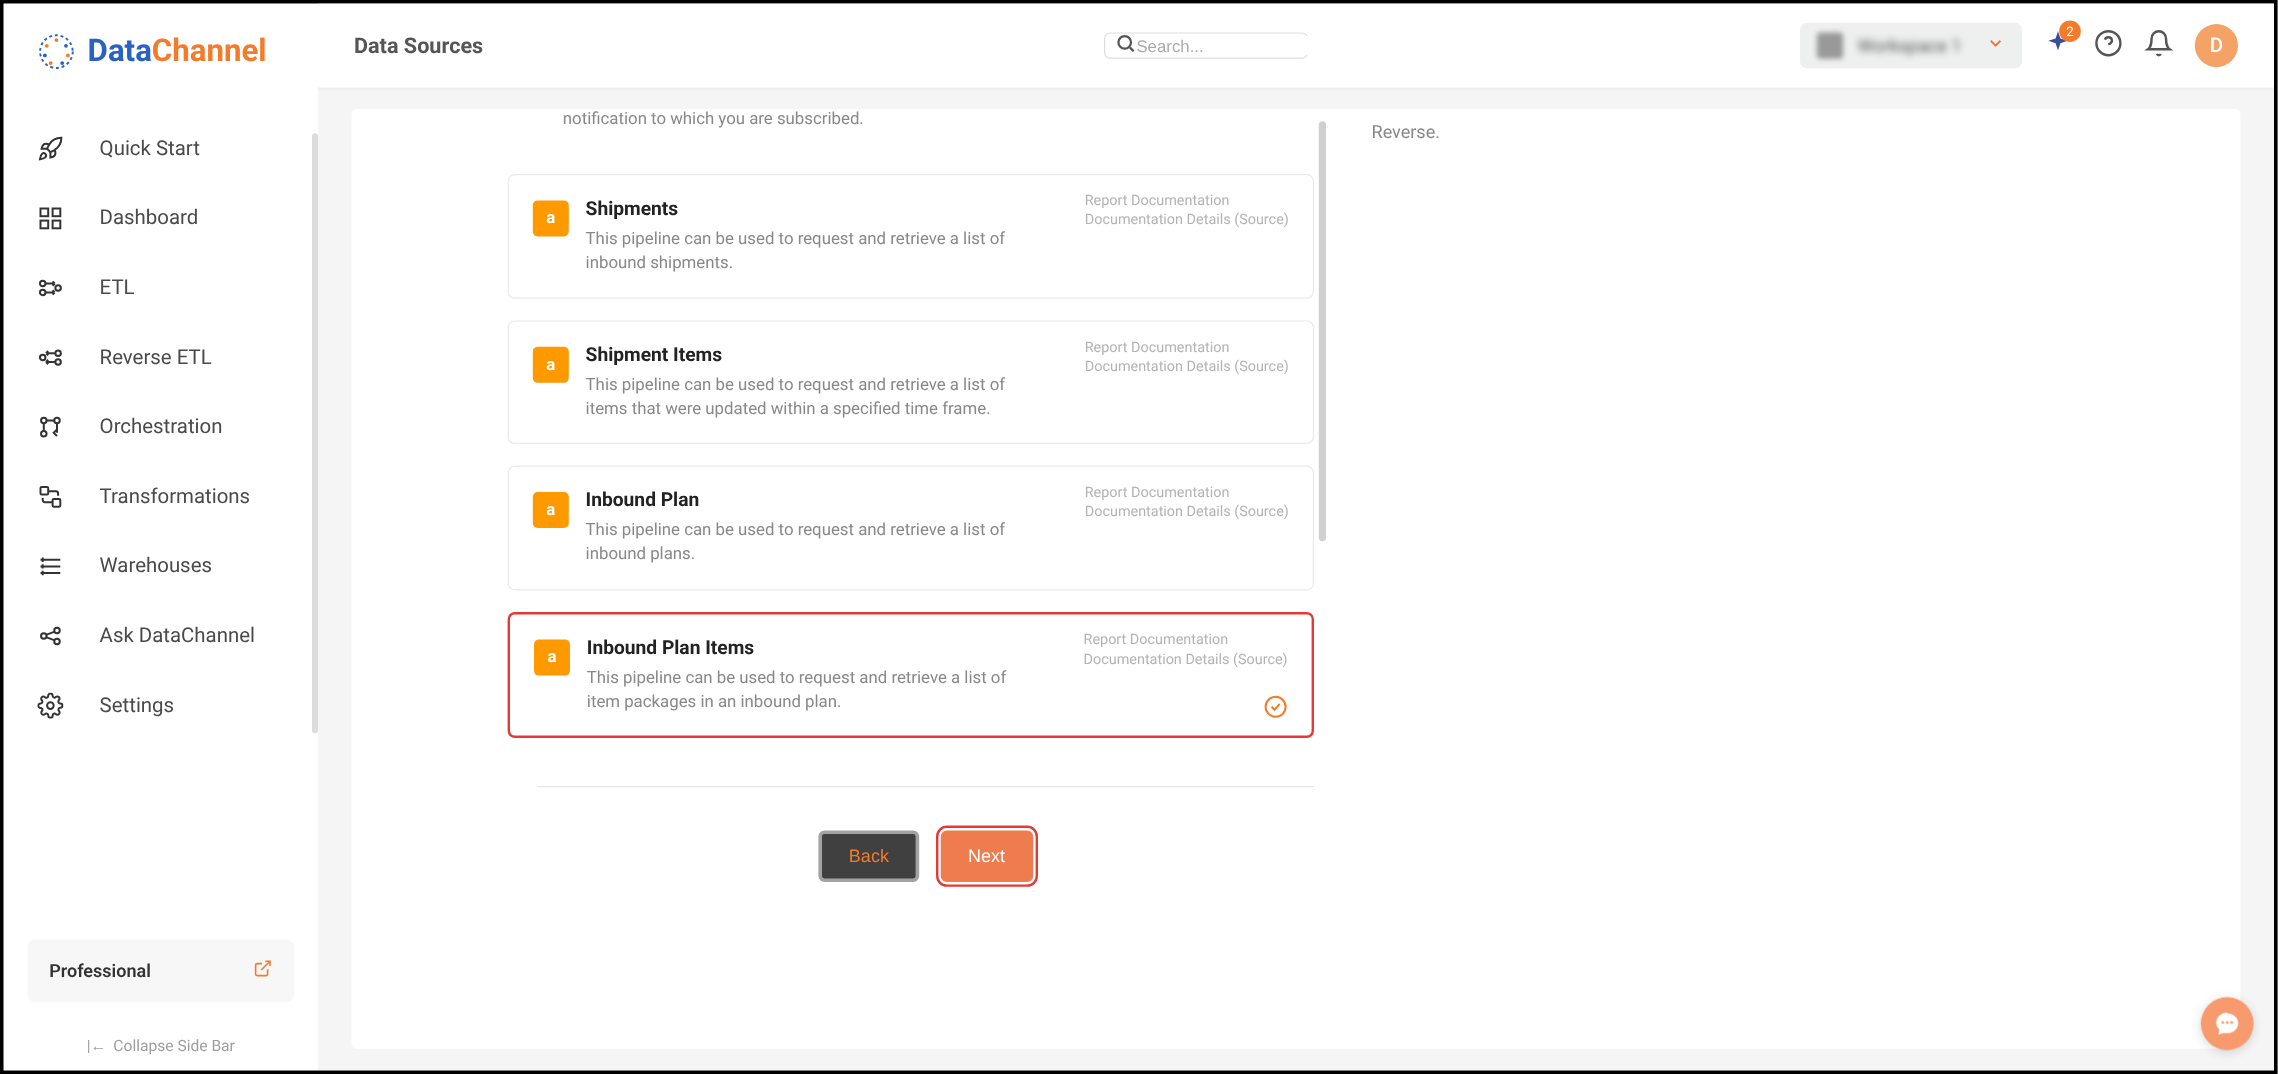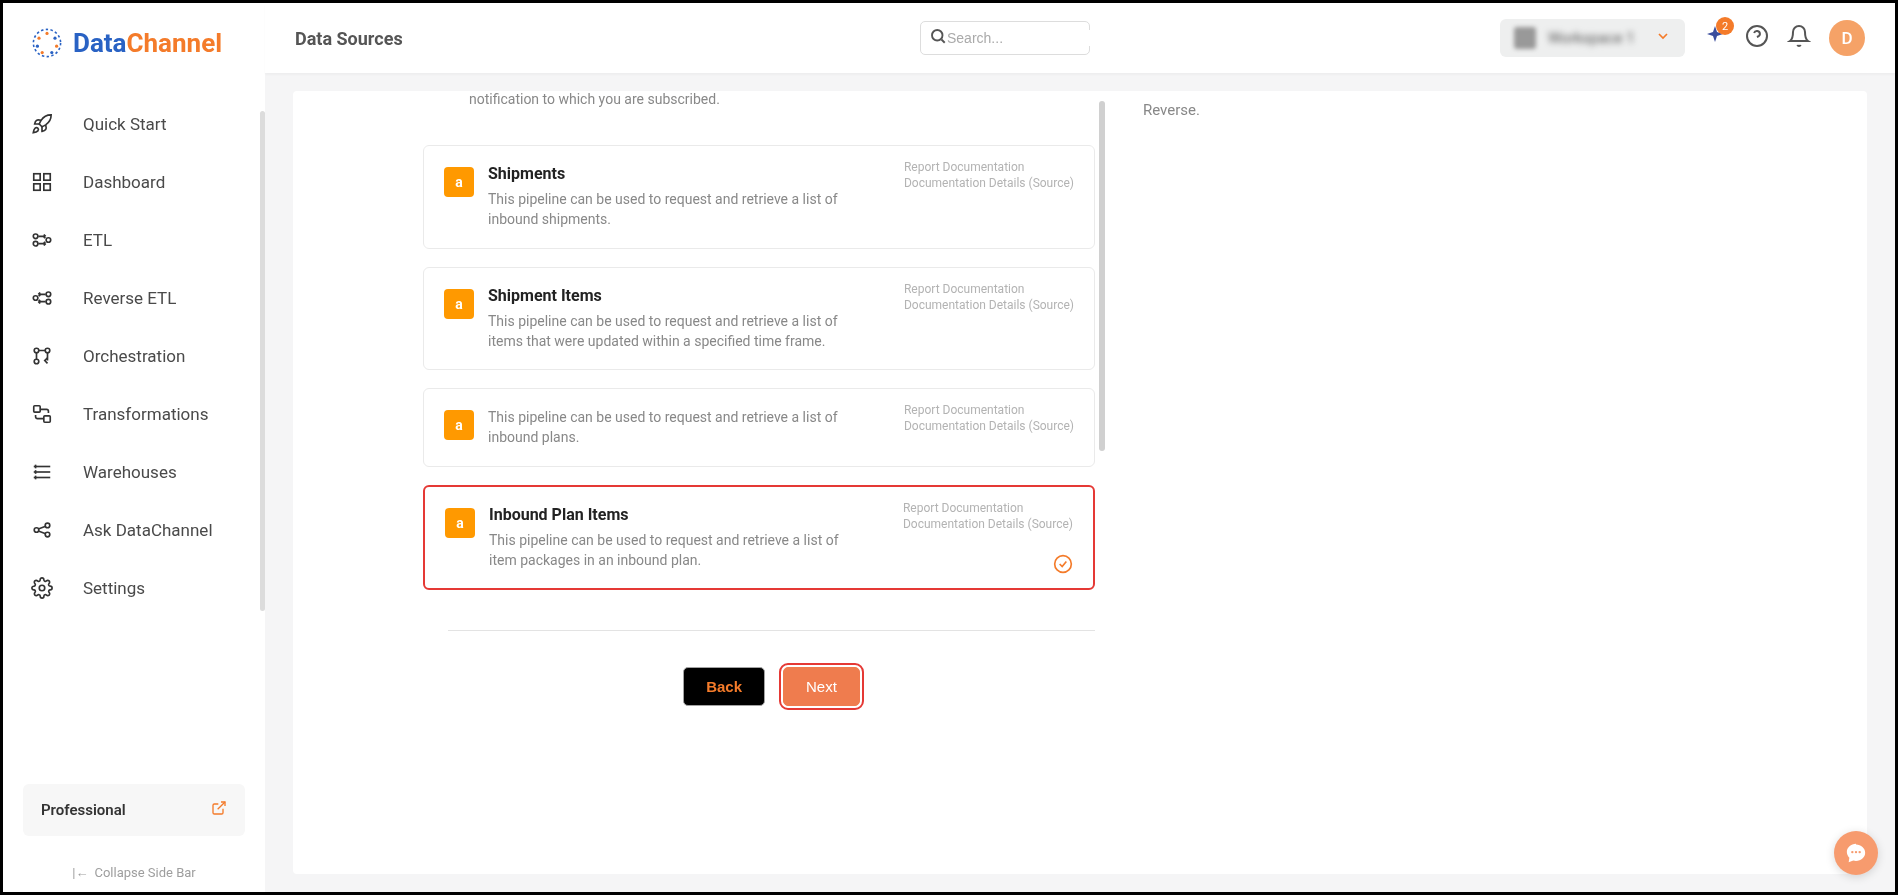--- a/index.html
+++ b/index.html
@@ -130,21 +130,21 @@
     }
     .search-box {
       margin-left: auto;
       margin-right: auto;
       position: absolute;
       left: 50%;
       transform: translateX(-160px);
       display: flex;
       align-items: center;
       width: 170px;
-      height: 34px;
+      height: 22px;
       border: 1px solid #ddd;
       border-radius: 5px;
       padding: 0 8px;
       background: #fff;
     }
     .search-input {
       border: none;
       outline: none;
       flex: 1;
       font-size: 14px;
@@ -331,24 +331,23 @@
       margin-right: 38px;
     }
     .btn {
       padding: 10px 22px;
       border-radius: 5px;
       font-size: 15px;
       cursor: pointer;
       font-weight: 500;
     }
     .btn-back {
-      background: #000000;
+      background: #404040;
       color: #f47b2a;
-      border: 1px solid #a3a3a3;
-      font-weight: bold;
+      border: 3px solid #a3a3a3;
     }
     .btn-next {
       background: #ef7c4e;
       color: #fff;
       border: 1px solid #ef7c4e;
       outline: 2px solid #e53935;
       outline-offset: 2px;
     }
     .chat-fab {
       position: fixed;
@@ -583,20 +582,21 @@
             </div>
             <div class="pipeline-links">
               <span class="pipeline-link">Report Documentation</span>
               <span class="pipeline-link">Documentation Details (Source)</span>
             </div>
           </div>
 
           <div class="pipeline-card">
             <div class="pipeline-icon">a</div>
             <div class="pipeline-body">
+              <div class="pipeline-title">Inbound Plan</div>
               <div class="pipeline-desc">This pipeline can be used to request and retrieve a list of inbound plans.</div>
             </div>
             <div class="pipeline-links">
               <span class="pipeline-link">Report Documentation</span>
               <span class="pipeline-link">Documentation Details (Source)</span>
             </div>
           </div>
 
           <div class="pipeline-card selected">
             <div class="pipeline-icon">a</div>

